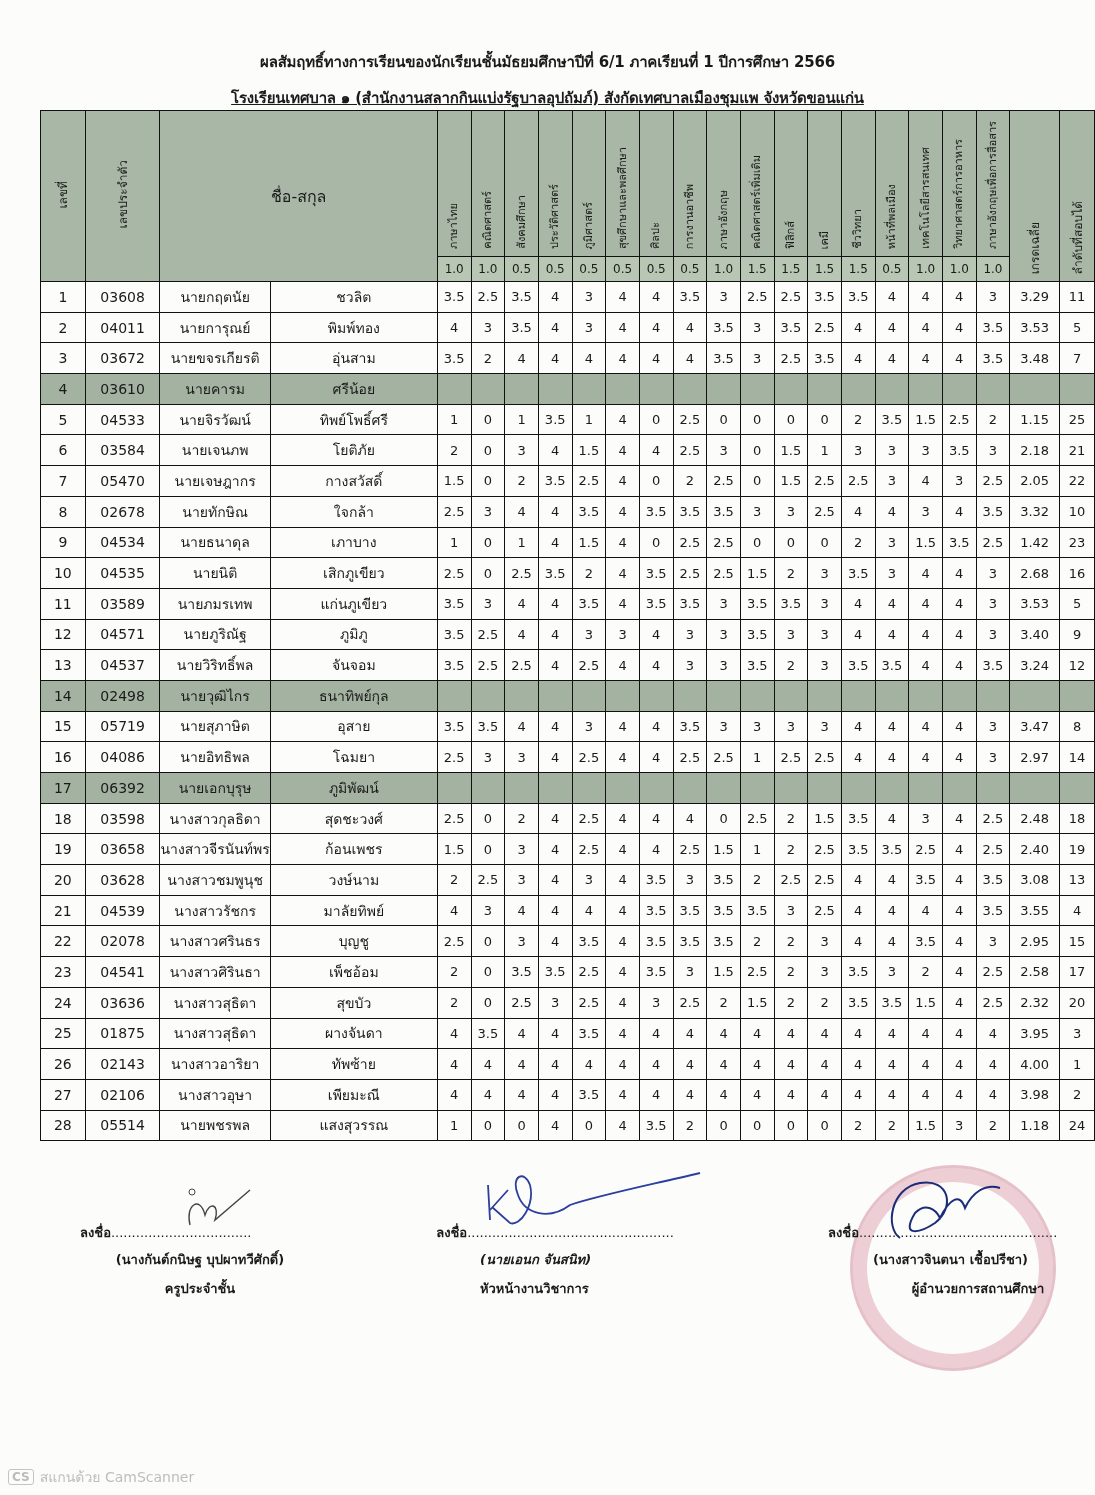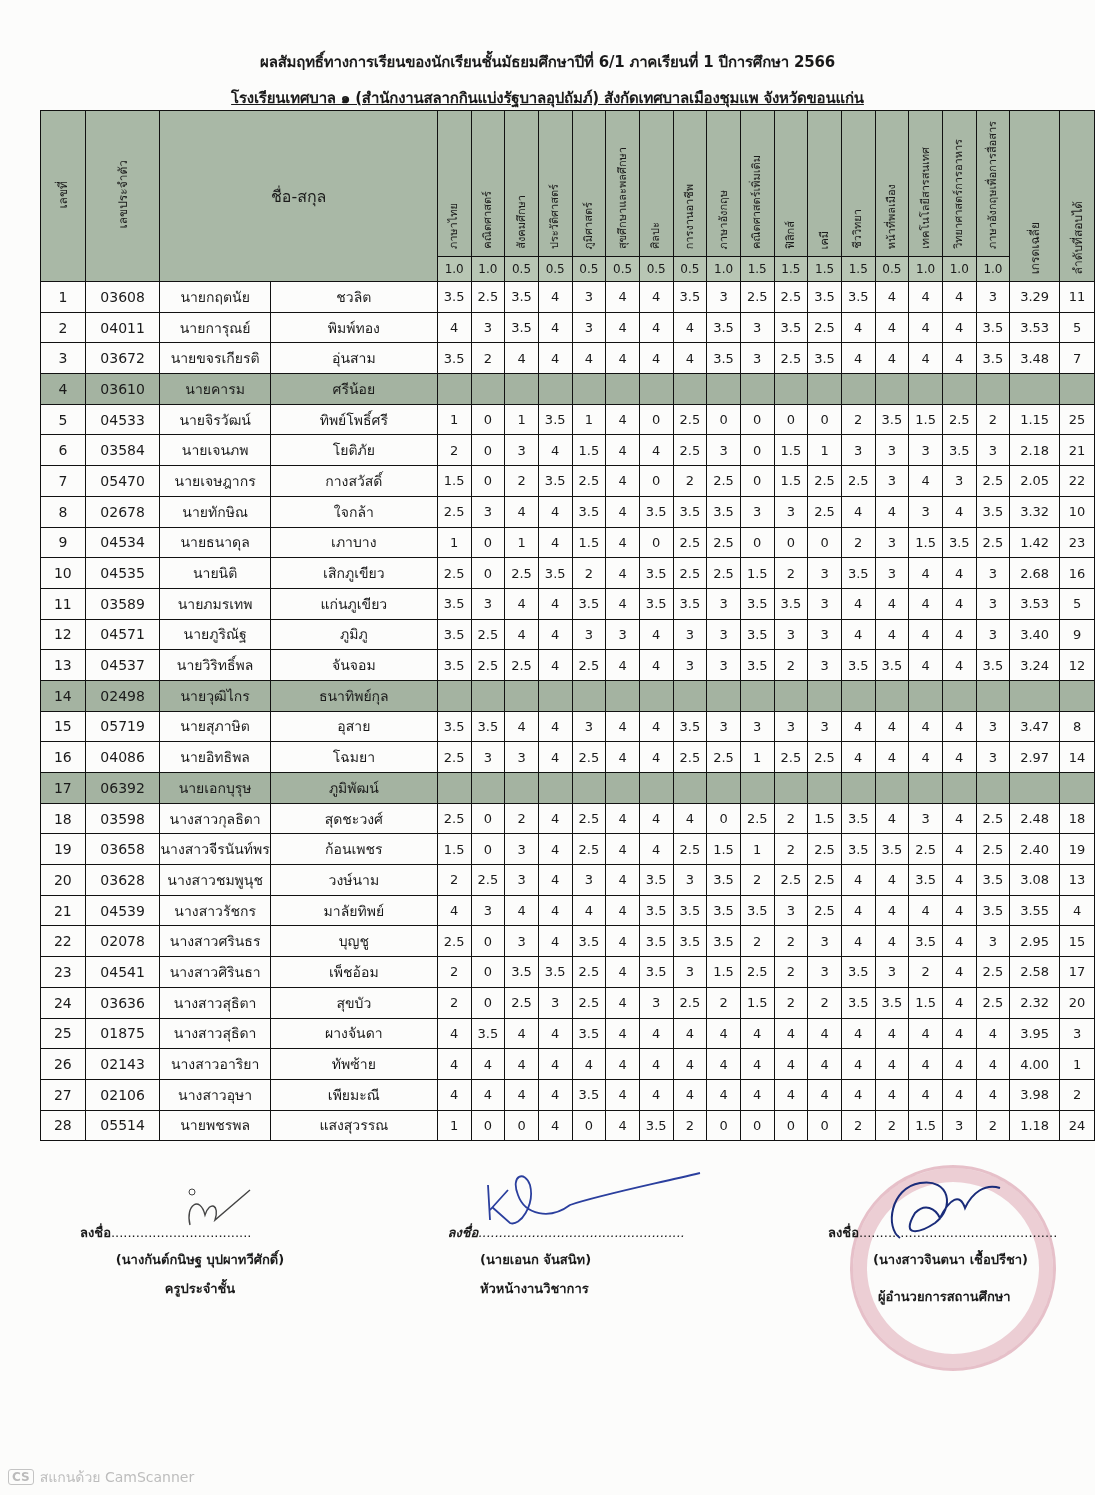--- a/index.html
+++ b/index.html
@@ -821,32 +821,32 @@
   <div class="line" style="text-align:left; padding-left:10px;"><span>ลงชื่อ</span><span class="dots">..................................</span></div>
   <div style="margin-top:6px;">(นางกันต์กนิษฐ  บุปผาทวีศักดิ์)</div>
   <div style="margin-top:8px;">ครูประจำชั้น</div>
 </div>
 <svg style="position:absolute; left:170px; top:1180px;" width="100" height="50">
   <path d="M20 45 C15 25 30 15 35 35 C40 20 50 25 45 40 L80 10" stroke="#444" stroke-width="1.4" fill="none"></path>
   <circle cx="22" cy="12" r="3" stroke="#444" fill="none"></circle>
 </svg>
 
 <div class="sig" style="left:425px; top:1222px; width:260px;">
-  <div class="line" style="text-align:right;font-style:italic;"><span>ลงชื่อ</span><span class="dots">..................................................</span></div>
-  <div style="margin-top:6px; text-align:left; padding-left:55px;">(นายเอนก  จันสนิท)</div>
+  <div class="line" style="text-align:center;"><span>ลงชื่อ</span><span class="dots">..................................................</span></div>
+  <div style="margin-top:6px; text-align:left; padding-left:55px;font-style:italic;">(นายเอนก  จันสนิท)</div>
   <div style="margin-top:8px; text-align:left; padding-left:55px;">หัวหน้างานวิชาการ</div>
 </div>
 <svg style="position:absolute; left:480px; top:1165px;" width="230" height="70">
   <path d="M8 20 L10 55 M10 45 L28 25 M12 42 L30 58 C40 62 55 40 50 20 C45 5 30 10 38 30 C45 50 70 55 90 40 C120 30 170 20 220 8" stroke="#2b3f9e" stroke-width="1.8" fill="none"></path>
 </svg>
 
 <div class="sig" style="left:828px; top:1222px; width:250px;">
   <div class="line" style="text-align:left;"><span>ลงชื่อ</span><span class="dots">................................................</span></div>
   <div style="margin-top:6px; text-align:left; padding-left:45px;">(นางสาวจินตนา  เชื้อปรีชา)</div>
-  <div style="margin-top:16px; text-align:left; padding-left:50px;">ผู้อำนวยการสถานศึกษา</div>
+  <div style="margin-top:8px; text-align:center; padding-left:50px;">ผู้อำนวยการสถานศึกษา</div>
 </div>
 <svg style="position:absolute; left:880px; top:1168px;" width="140" height="80">
   <path d="M20 70 C5 60 10 20 40 15 C70 10 75 40 55 55 C40 65 20 70 35 45 C45 35 55 40 60 50 C70 30 80 25 85 40 C92 25 105 15 120 20" stroke="#1a2c7a" stroke-width="2" fill="none"></path>
 </svg>
 
 <div class="footer">
   <span class="cs-logo">CS</span>
   <span>สแกนด้วย CamScanner</span>
 </div>
 

